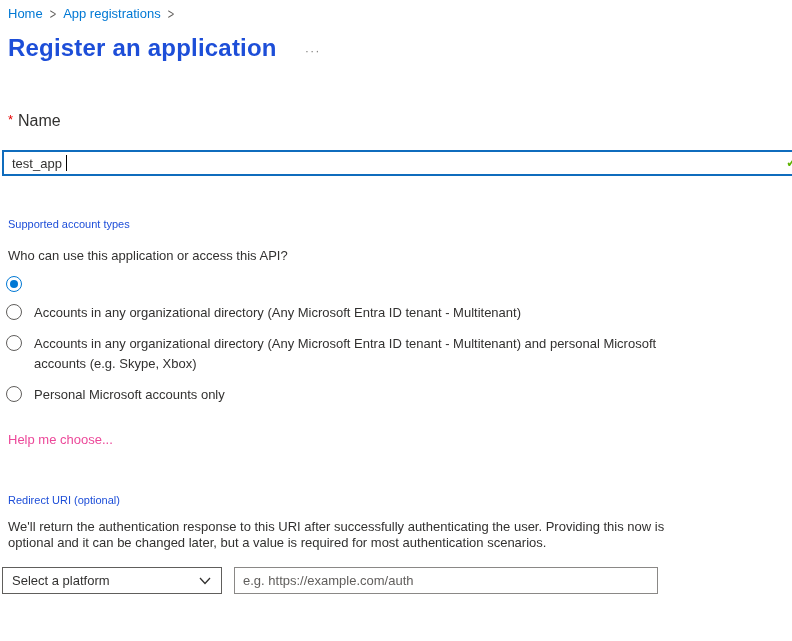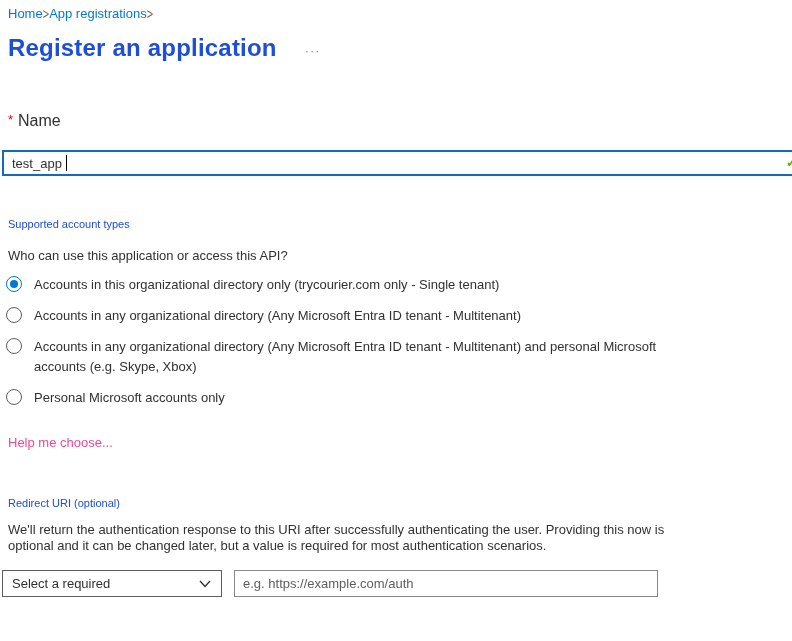--- a/index.html
+++ b/index.html
@@ -6,21 +6,21 @@
   html, body {
     width: 792px; height: 641px;
     overflow: hidden;
     background: #ffffff;
     font-family: "Liberation Sans", sans-serif;
     color: #323130;
   }
   .page { padding: 6px 0 0 8px; width: 792px; }
 
   
-  .breadcrumb { font-size: 13px; display: flex; align-items: center; }
+  .breadcrumb { font-size: 13px; display: flex; align-items: center; gap: 7px; }
   .breadcrumb a { color: #0078d4; text-decoration: none; cursor: pointer; }
   .crumb-sep { color: #605e5c; font-size: 11px; transform: scaleY(1.25); display: inline-block; }
 
   
   .title-row { margin-top: 13px; display: flex; align-items: flex-end; gap: 28px; }
   .page-title { font-size: 24px; font-weight: 700; color: #1d4ed8; letter-spacing: 0.2px; }
   .ellipsis-btn { color: #8a8886; font-size: 13px; letter-spacing: 1px; cursor: pointer; padding-bottom: 4px; }
 
   
   .name-label { margin-top: 50px; font-size: 16px; }
@@ -124,21 +124,20 @@
     <span class="valid-check">✓</span>
   </div>
 
   
   <div class="section-heading sh-account">Supported account types</div>
   <div class="question">Who can use this application or access this API?</div>
 
   <div class="radio-list">
     <div class="radio-row checked">
       <span class="radio-circle"></span>
-      <span class="radio-label">Accounts in this organizational directory only (trycourier.com only - Single tenant)</span>
     </div>
     <div class="radio-row">
       <span class="radio-circle"></span>
       <span class="radio-label">Accounts in any organizational directory (Any Microsoft Entra ID tenant - Multitenant)</span>
     </div>
     <div class="radio-row">
       <span class="radio-circle"></span>
       <span class="radio-label">Accounts in any organizational directory (Any Microsoft Entra ID tenant - Multitenant) and personal Microsoft accounts (e.g. Skype, Xbox)</span>
     </div>
     <div class="radio-row">
@@ -148,21 +147,21 @@
   </div>
 
   <a class="link help-link">Help me choose...</a>
 
   
   <div class="section-heading sh-redirect">Redirect URI (optional)</div>
   <div class="redirect-desc">We'll return the authentication response to this URI after successfully authenticating the user. Providing this now is optional and it can be changed later, but a value is required for most authentication scenarios.</div>
 
   <div class="uri-row">
     <div class="platform-select">
-      <span>Select a required</span>
+      <span>Select a platform</span>
       <svg class="chevron-svg" viewBox="0 0 12 8">
         <path d="M1 1 L6 6.5 L11 1" fill="none" stroke="#323130" stroke-width="1.3"></path>
       </svg>
     </div>
     <input type="text" class="uri-input" placeholder="e.g. https://example.com/auth" style="">
   </div>
 
   
   
 

